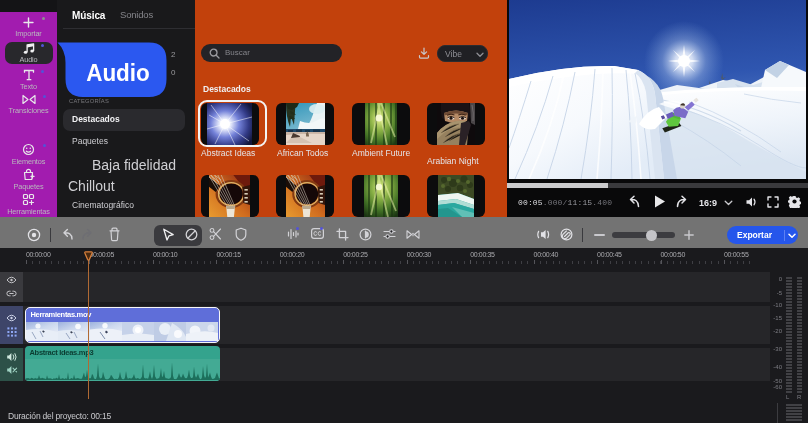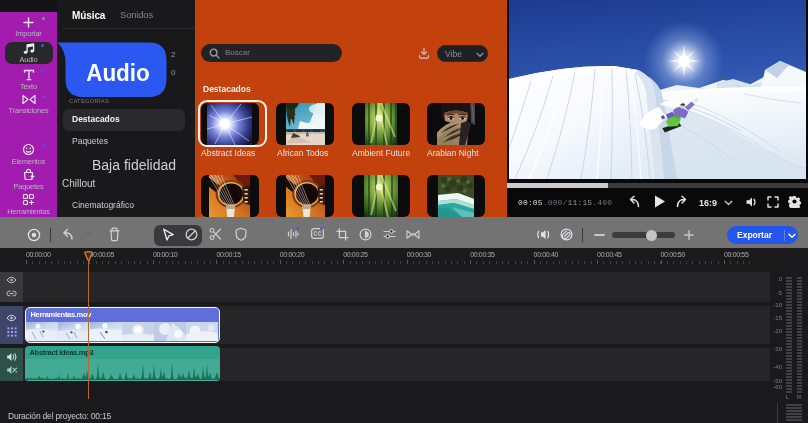--- a/index.html
+++ b/index.html
@@ -94,21 +94,21 @@
 <div id="catpanel" class="abs">
   <div class="abs" style="left:15px; top:10px; font-size:10px; font-weight:bold; color:#fff; letter-spacing:-0.1px;">Música</div>
   <div class="abs" style="left:63px; top:9px; font-size:9.5px; color:#85858a; letter-spacing:-0.2px;">Sonidos</div>
   <div class="abs" style="left:114px; top:50px; font-size:8px; color:#98989c;">2</div>
   <div class="abs" style="left:114px; top:68px; font-size:8px; color:#98989c;">0</div>
   <div class="abs" style="left:12px; top:98px; font-size:5.8px; color:#77777c; letter-spacing:0.25px;">CATEGORÍAS</div>
   <div class="abs" style="left:6px; top:109px; width:122px; height:22px; background:#2a2a2e; border-radius:7px;"></div>
   <div class="abs" style="left:15px; top:114px; font-size:8.5px; font-weight:bold; color:#f2f2f4;">Destacados</div>
   <div class="abs" style="left:15px; top:135.5px; font-size:8.5px; color:#cfcfd3;">Paquetes</div>
   <div class="abs" style="left:15px; top:157px; font-size:14px; color:#cfcfd3;padding-left:20px;">Baja fidelidad</div>
-  <div class="abs" style="left:5px; top:178px; font-size:10px; color:#cfcfd3;">Chillout</div>
+  <div class="abs" style="left:11px; top:178px; font-size:14px; color:#cfcfd3;">Chillout</div>
   <div class="abs" style="left:15px; top:199.5px; font-size:8.5px; color:#cfcfd3;">Cinematográfico</div>
 </div>
 <div class="abs" style="left:63px; top:28px; width:444px; height:1px; background:#2e2e32;"></div>
 <svg class="abs" style="left:56.5px; top:41.5px;" width="110" height="55.5" viewBox="0 0 110 54" preserveAspectRatio="none">
     <path d="M0.5 0.5 H92 Q109.5 0.5 109.5 18 V36 Q109.5 53.5 92 53.5 H26 Q8.5 53.5 8.5 36 V20 Q8.5 8 0.5 0.5 Z" fill="#2b58f0"></path>
     <text x="61" y="37.5" text-anchor="middle" font-family="Liberation Sans, sans-serif" font-size="22.5" font-weight="bold" fill="#fff">Audio</text>
   </svg>
 <div id="content" class="abs">
   <div class="abs" style="left:6px; top:44px; width:141px; height:17.5px; background:#232327; border-radius:9px;">
     <svg class="abs" style="left:8px; top:3.5px;" width="11" height="11" viewBox="0 0 11 11">
@@ -212,21 +212,21 @@
           <path d="M4 30q8-8 18-9M8 34q8-8 18-9M12 38q8-8 18-9M6 40q9-9 20-10"></path>
         </g>
       <path d="M24 20l8-2 2 4-6 20h-6z" fill="#2a2126"></path>
       <path d="M33 0h5v22l-4-2z" fill="#4a4648"></path>
       <path d="M35 2q2 8 1 16" stroke="#6e6a6c" stroke-width="1" fill="none"></path>
     </svg>
   </div>
   <div class="abs" style="left:6px; top:148px; font-size:8.5px; color:#e4e4e8;">Abstract Ideas</div>
   <div class="abs" style="left:82px; top:148px; font-size:8.5px; color:#e4e4e8;">African Todos</div>
   <div class="abs" style="left:157px; top:148px; font-size:8.5px; color:#e4e4e8;">Ambient Future</div>
-  <div class="abs" style="left:232px; top:148px; font-size:8.5px; color:#e4e4e8;">Arabian Night</div>
+  <div class="abs" style="left:232px; top:156px; font-size:8.5px; color:#e4e4e8;">Arabian Night</div>
 
   <div class="abs tile" style="left:5.5px; top:174.5px;">
     <svg width="41" height="42" viewBox="0 0 37 42" style="left:8.5px;" class="abs art" preserveAspectRatio="none">
       <defs>
           <linearGradient id="g_gt1" x1="0" y1="1" x2="1" y2="0">
             <stop offset="0" stop-color="#e89b30"></stop>
             <stop offset="0.5" stop-color="#cf6a1e"></stop>
             <stop offset="1" stop-color="#8e2410"></stop>
           </linearGradient>
         </defs>

